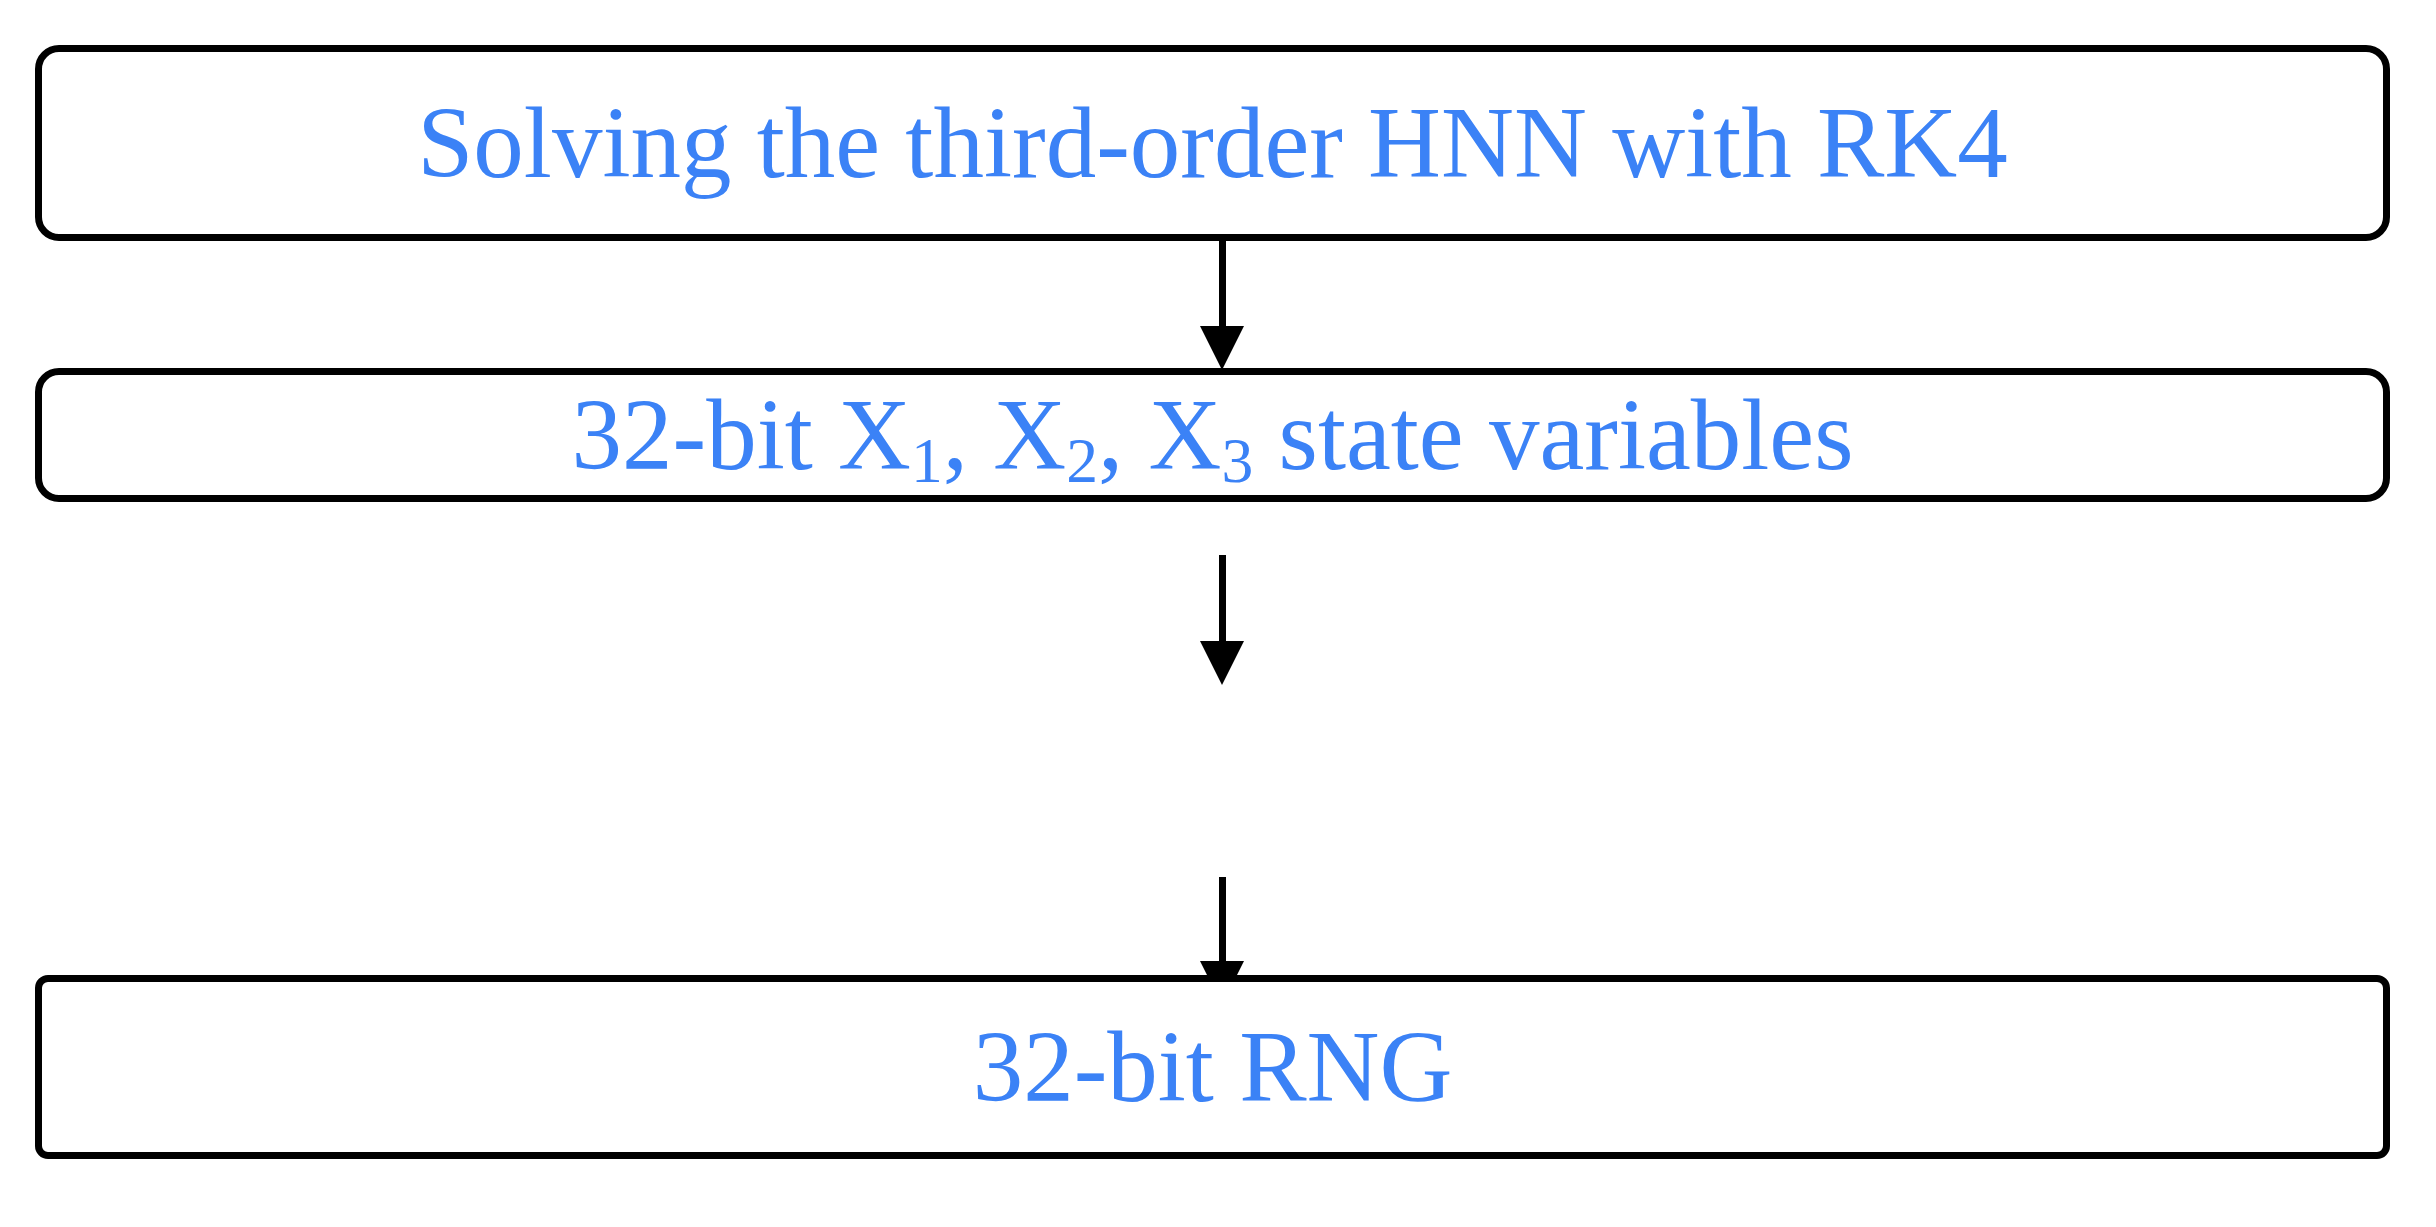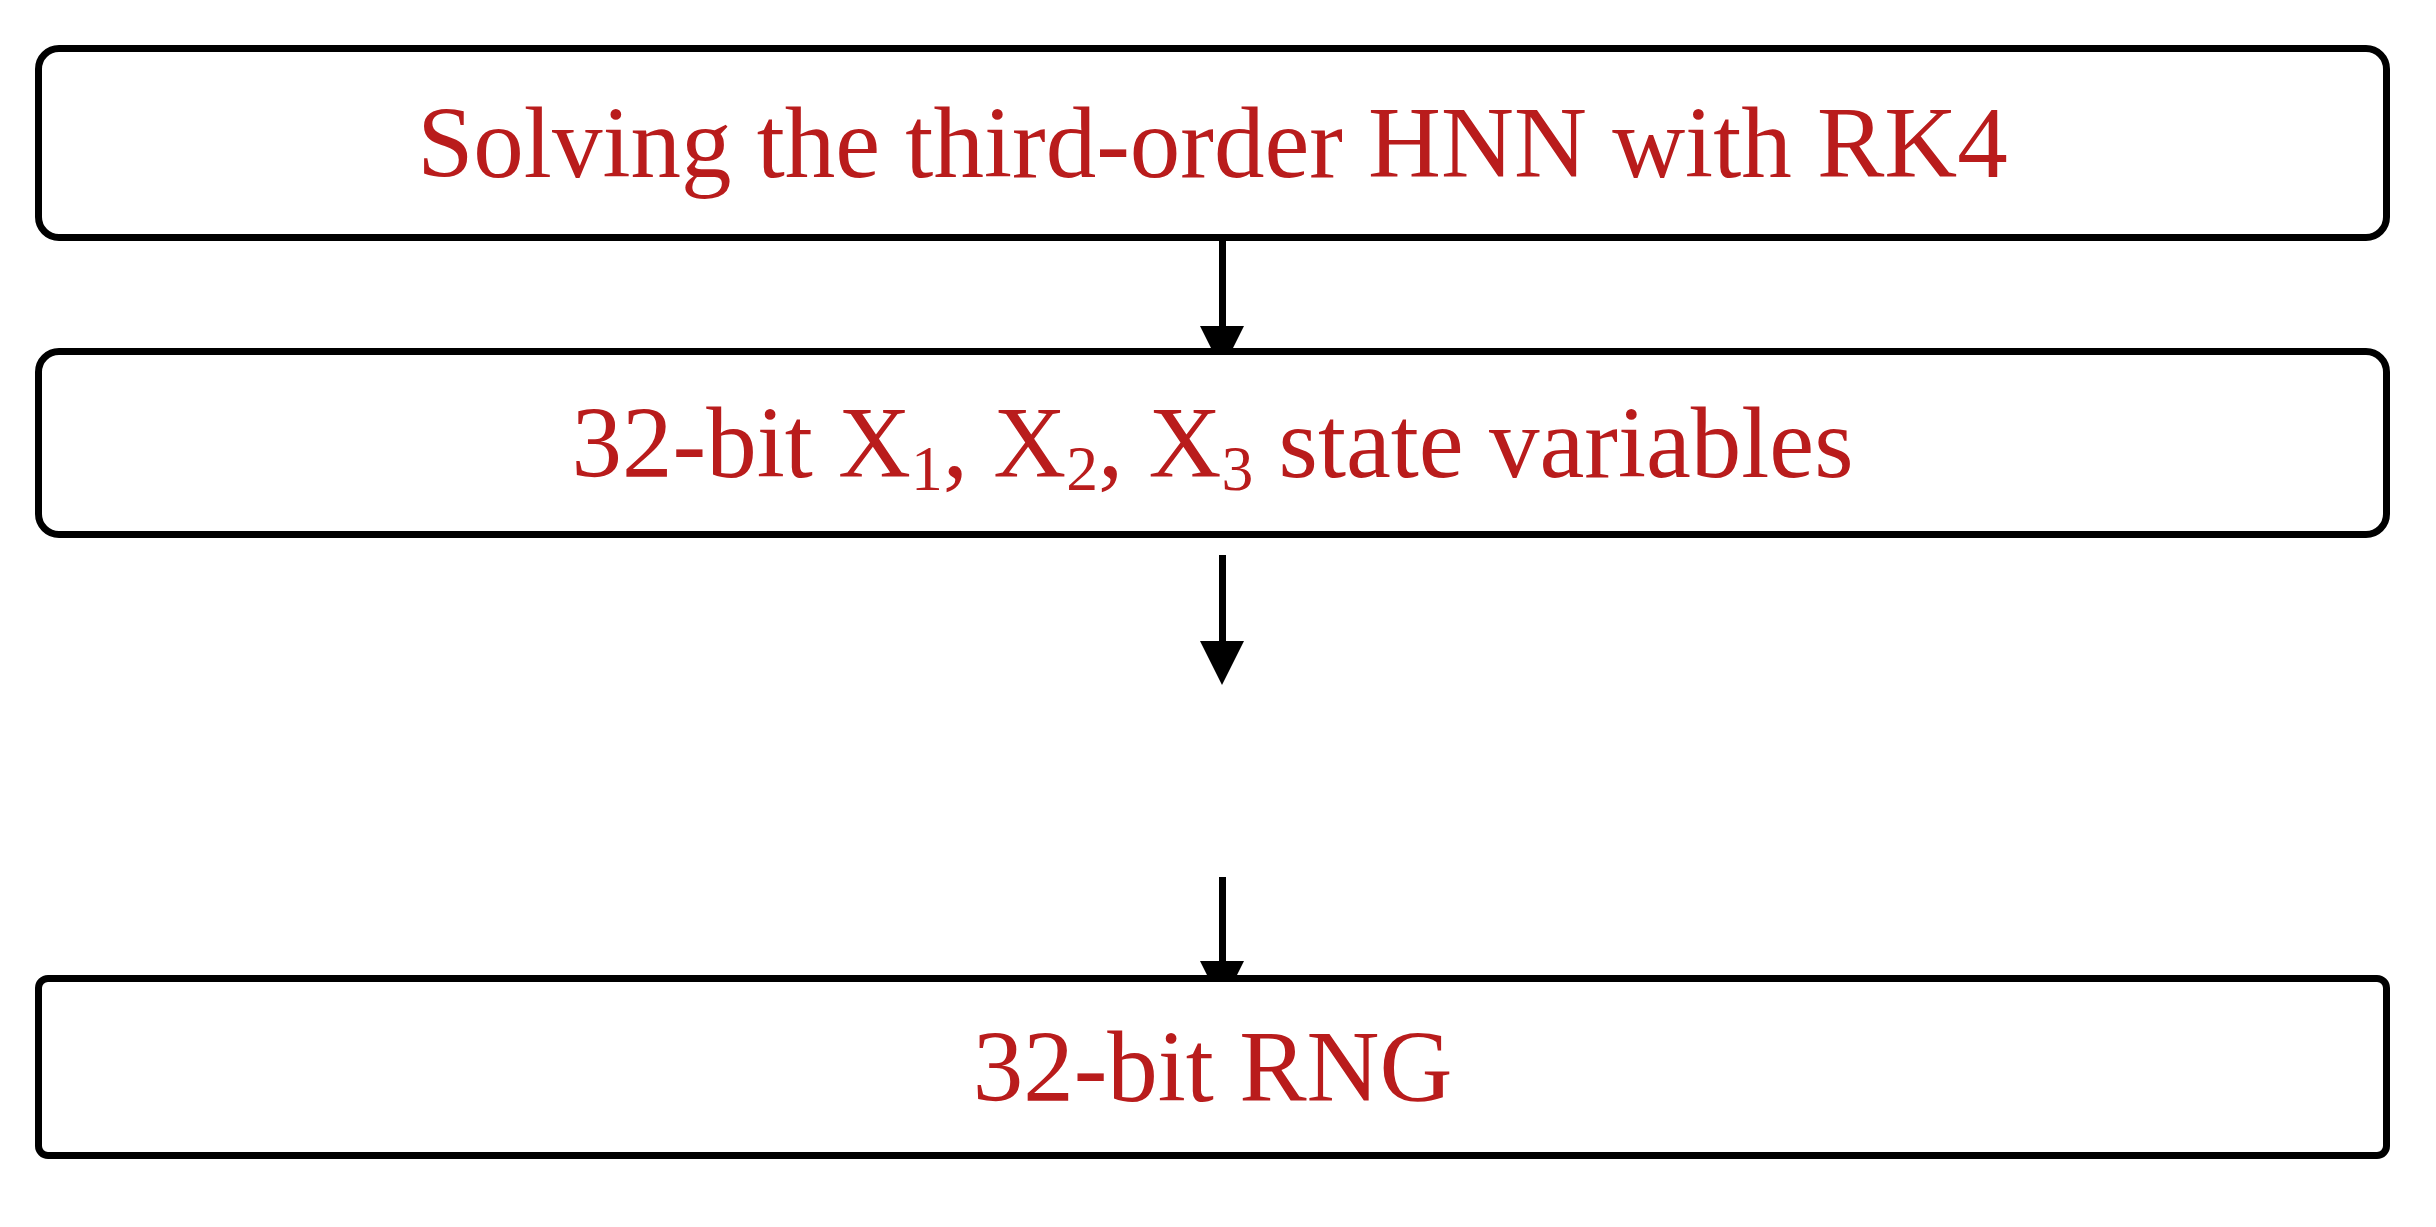--- a/index.html
+++ b/index.html
@@ -7,21 +7,21 @@
     padding: 0;
     background: #ffffff;
   }
   .canvas {
     position: relative;
     width: 2436px;
     height: 1227px;
     background: #ffffff;
     overflow: hidden;
     font-family: "Liberation Serif", "DejaVu Serif", serif;
-    color: #b91c1c;
+    color: #3b82f6;
   }
   .box {
     position: absolute;
     left: 35px;
     width: 2355px;
     box-sizing: border-box;
     border: 7px solid #000000;
     border-radius: 24px;
     background: #ffffff;
     display: flex;
@@ -53,21 +53,21 @@
     background: #000000;
   }
   .arrow .head {
     width: 0;
     height: 0;
     border-left: 22px solid transparent;
     border-right: 22px solid transparent;
     border-top: 44px solid #000000;
   }
   #box-1 { top: 45px;   height: 196px; }
-  #box-2 { top: 348px;  height: 190px; }
+  #box-2 { top: 368px;  height: 134px; }
   #box-3 { top: 683px;  height: 197px; }
   #box-4 { top: 975px; height: 184px; border-radius: 13px; }
   #arrow-1 { top: 238px; height: 132px; }
   #arrow-2 { top: 555px; height: 130px; }
   #arrow-3 { top: 877px; height: 128px; }
 </style>
 </head>
 <body>
 
 <div class="canvas">

